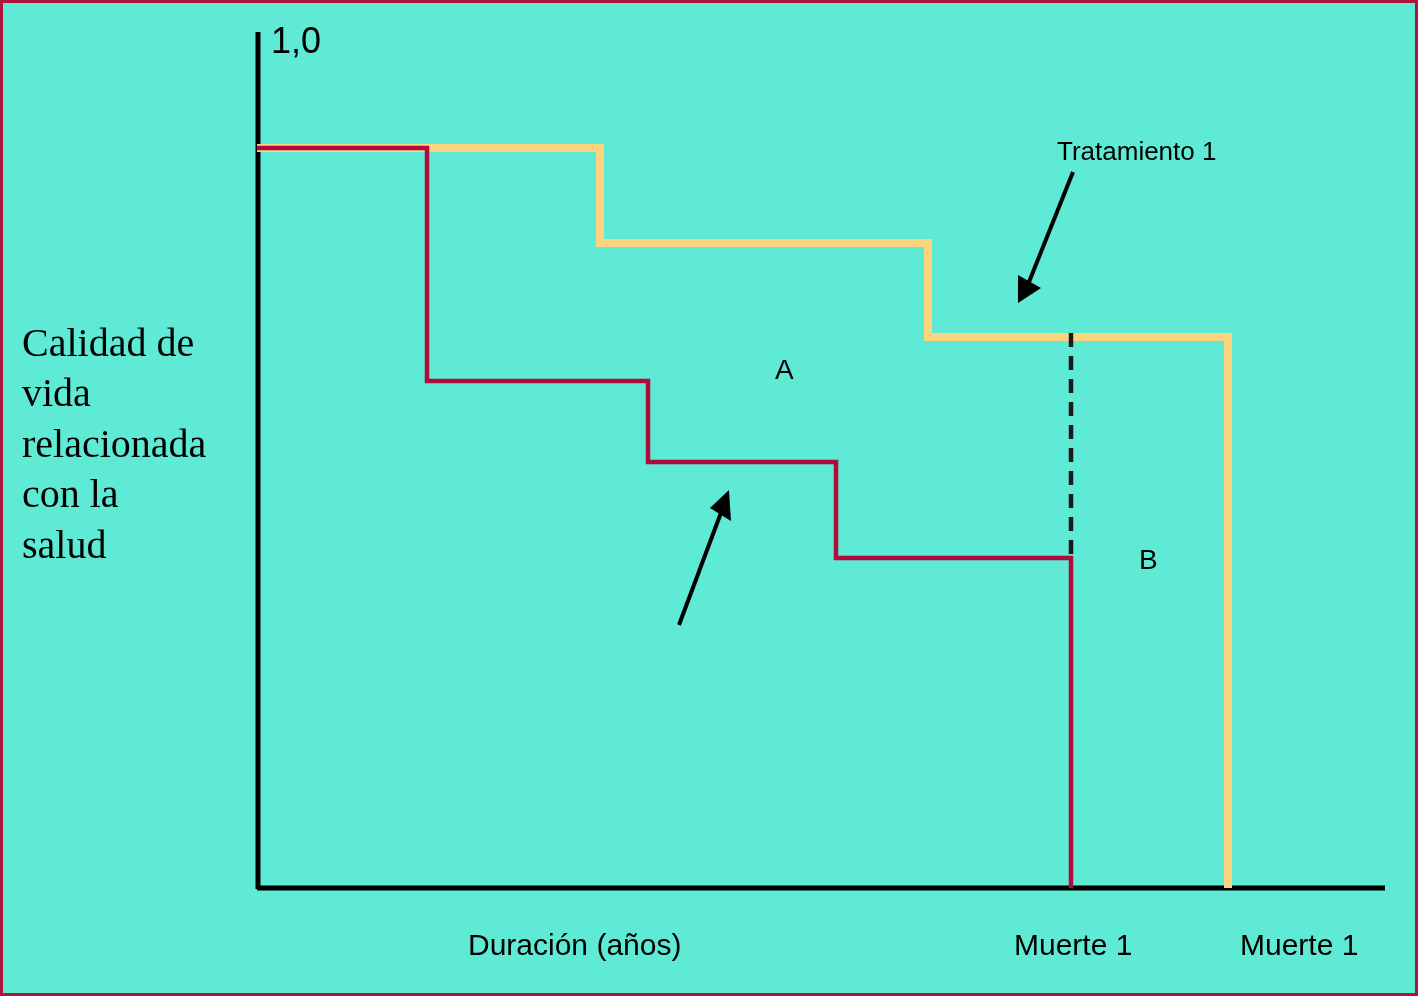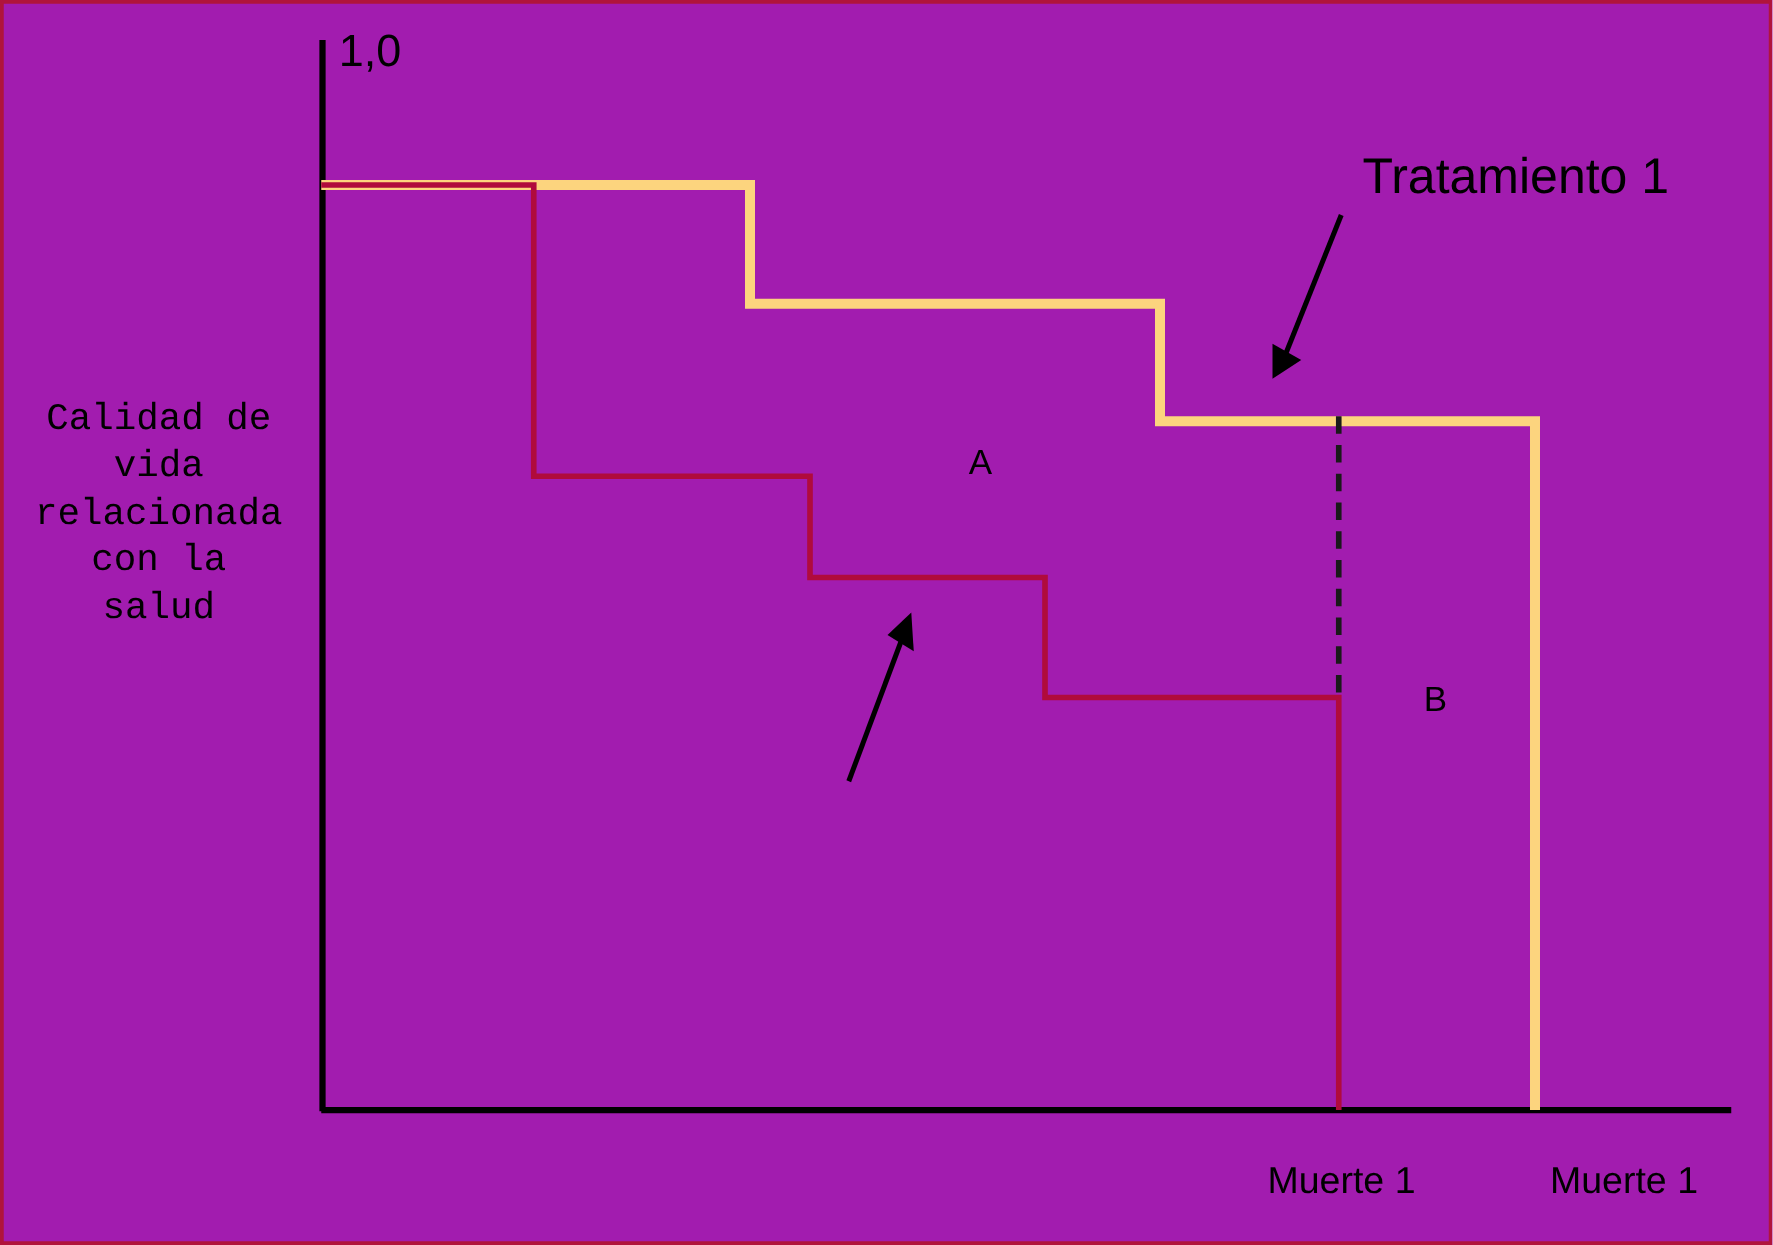--- a/index.html
+++ b/index.html
@@ -7,21 +7,21 @@
     padding: 0;
     background: #ffffff;
   }
   body {
     font-family: "Liberation Sans", sans-serif;
   }
   #page {
     position: relative;
     width: 1418px;
     height: 996px;
-    background: #a21caf;
+    background: #5eead4;
     box-sizing: border-box;
     overflow: hidden;
   }
   #page-frame {
     position: absolute;
     left: 0;
     top: 0;
     width: 1418px;
     height: 996px;
     box-sizing: border-box;
@@ -44,46 +44,45 @@
   }
   #y-axis-max-label {
     left: 271px;
     top: 20px;
     font-size: 36px;
   }
   #y-axis-title {
     left: 22px;
     top: 318px;
     width: 210px;
-    text-align: center;
-    font-family: Liberation Mono, monospace;
-    font-size: 30px;
+    text-align: left;
+    font-family: Liberation Serif, serif;
+    font-size: 40px;
     line-height: 1.26;
   }
   #x-axis-title {
     left: 468px;
     top: 927px;
     font-size: 30px;
   }
   #death2-label {
     left: 1014px;
     top: 927px;
     font-size: 30px;
   }
   #death1-label {
     left: 1205px;
     top: 927px;
     font-size: 30px;
     margin-left: 35px;
   }
   #treatment1-label {
     left: 1057px;
-    top: 118px;
-    font-size: 40px;
-    margin-left: 33px;
+    top: 136px;
+    font-size: 26px;
   }
   #treatment2-label {
     left: 476px;
     top: 634px;
     font-size: 30px;
   }
   #area-a-label {
     left: 775px;
     top: 353px;
     font-size: 28px;
@@ -124,20 +123,21 @@
   </svg>
 
   <div class="lbl" id="y-axis-max-label">1,0</div>
 
   <div class="lbl" id="y-axis-title">Calidad de
 vida
 relacionada
 con la
 salud</div>
 
+  <div class="lbl" id="x-axis-title">Duración (años)</div>
 
   <div class="lbl" id="death2-label">Muerte 1</div>
 
   <div class="lbl" id="death1-label">Muerte 1</div>
 
   <div class="lbl" id="treatment1-label">Tratamiento 1</div>
 
 
   <div class="lbl" id="area-a-label">A</div>
 

